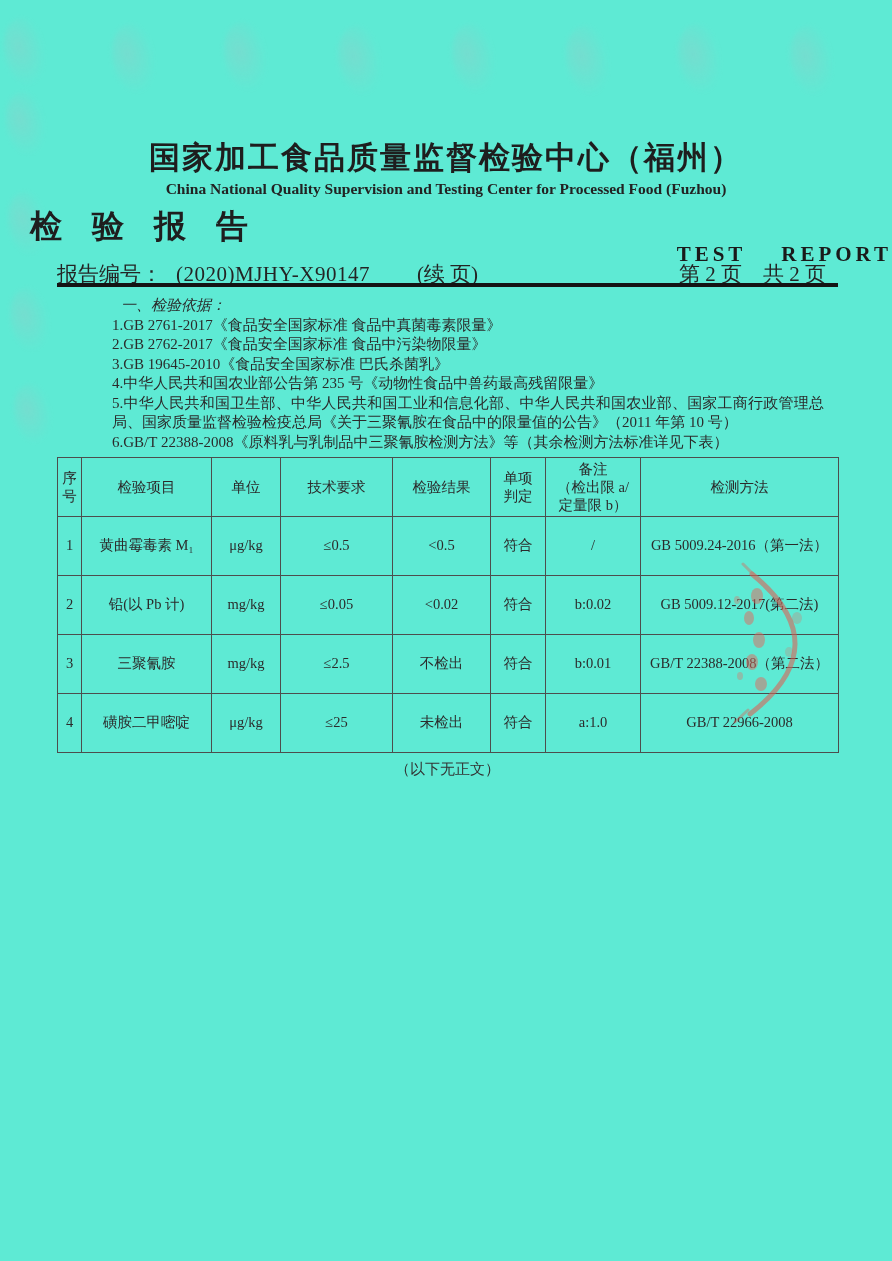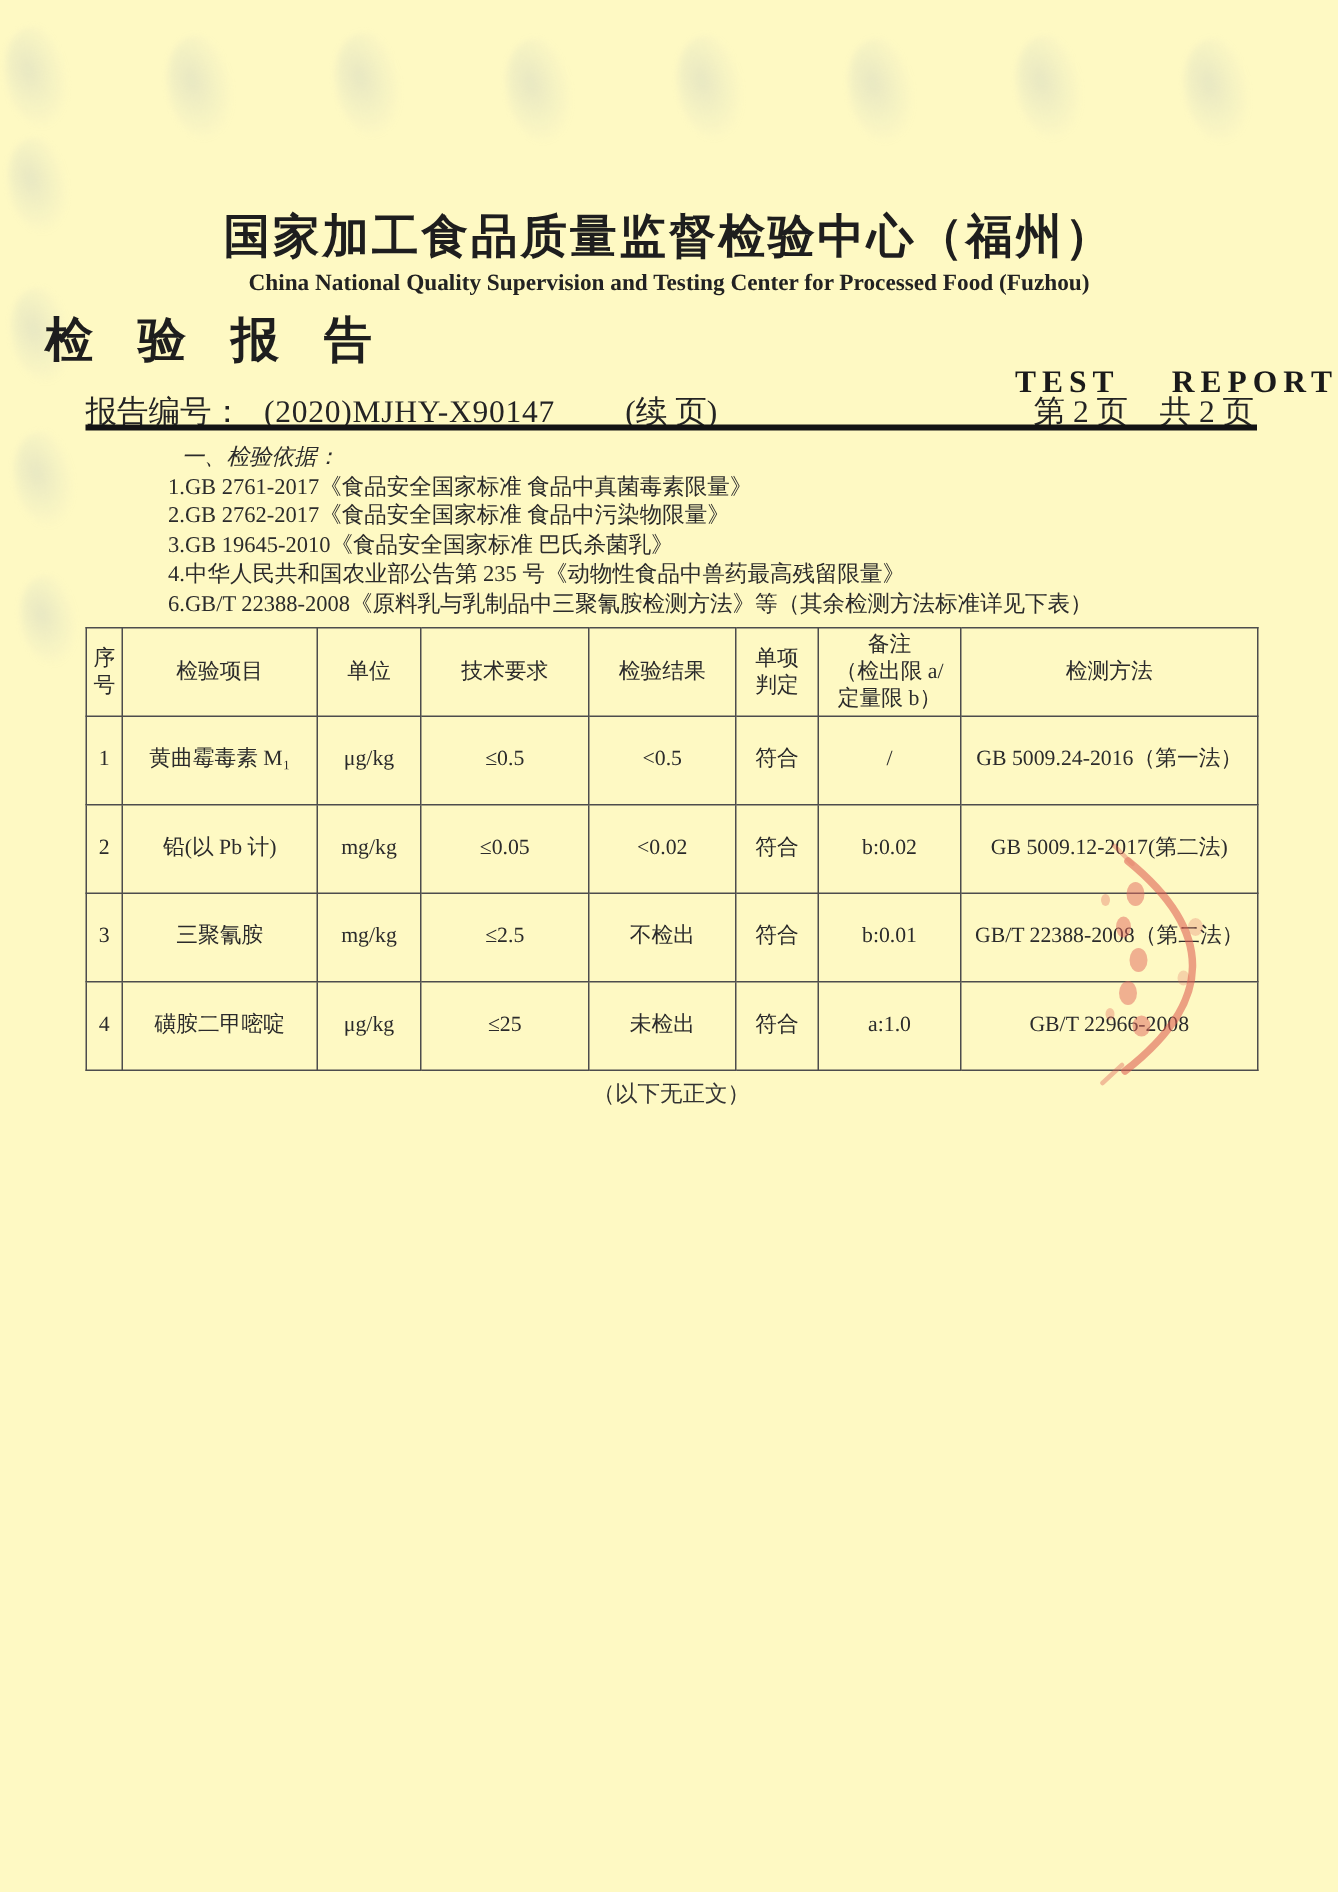--- a/index.html
+++ b/index.html
@@ -2,21 +2,21 @@
 <html><head>
 <meta charset="utf-8">
 <style>
   * { margin:0; padding:0; box-sizing:border-box; }
   html,body { background:#ffffff; }
   body {
     width:892px; height:1261px; position:relative; overflow:hidden;
     font-family:"Liberation Serif","DejaVu Serif",serif;
     color:#262626;
   }
-  .page { position:absolute; inset:0; background:#fef9c3; }
+  .page { position:absolute; inset:0; background:#5eead4; }
 
   
   .blob {
     position:absolute; border-radius:60% 40% 55% 45%;
     background:radial-gradient(ellipse at 40% 40%, rgba(176,188,194,0.28), rgba(176,188,194,0.0) 70%);
     filter:blur(2px); transform:rotate(-18deg);
   }
 
   .hdr-org-cn {
     position:absolute; top:137px; left:0; width:100%;
@@ -37,21 +37,21 @@
     text-align:right; font-size:21px; font-weight:bold;
     letter-spacing:4px; word-spacing:26px; color:#1a1a1a;
   }
   .meta {
     position:absolute; top:260px; left:57px; width:781px; height:20px;
     font-size:21px; color:#242424;
   }
   .meta .meta-left { position:absolute; left:0; top:0; }
   .meta .meta-no { margin-left:14px; letter-spacing:0.5px; }
   .meta .meta-center { position:absolute; left:50%; top:0; transform:translateX(-50%); }
-  .meta .meta-right { position:absolute; right:2px; top:0; }
+  .meta .meta-right { position:absolute; right:12px; top:0;text-decoration:underline; }
 
   .rule { position:absolute; top:283px; left:57px; width:781px; height:4px; background:#141414; }
 
   .content { position:absolute; top:296px; left:57px; width:781px; font-size:15px; line-height:19.5px; color:#2b2b2b; }
   .basis-heading, .results-heading { margin-left:64px;font-style:italic; }
   .basis-list { margin-left:55px; width:712px; }
   .basis-item { text-align:justify; }
 
   table.tbl {
     width:781px; border-collapse:collapse; table-layout:fixed; margin-top:5px;
@@ -101,20 +101,21 @@
 
   <div class="rule"></div>
 
   <div class="content">
     <div class="basis-heading">一、检验依据：</div>
     <div class="basis-list">
       <div class="basis-item">1.GB 2761-2017《食品安全国家标准 食品中真菌毒素限量》</div>
       <div class="basis-item">2.GB 2762-2017《食品安全国家标准 食品中污染物限量》</div>
       <div class="basis-item">3.GB 19645-2010《食品安全国家标准 巴氏杀菌乳》</div>
       <div class="basis-item">4.中华人民共和国农业部公告第 235 号《动物性食品中兽药最高残留限量》</div>
+      <div class="basis-item">5.中华人民共和国卫生部、中华人民共和国工业和信息化部、中华人民共和国农业部、国家工商行政管理总局、国家质量监督检验检疫总局《关于三聚氰胺在食品中的限量值的公告》（2011 年第 10 号）</div>
       <div class="basis-item">6.GB/T 22388-2008《原料乳与乳制品中三聚氰胺检测方法》等（其余检测方法标准详见下表）</div>
     </div>
 
     <table class="tbl">
       <colgroup>
         <col style="width:24px">
           <col style="width:130px">
           <col style="width:69px">
           <col style="width:112px">
         <col style="width:98px">

